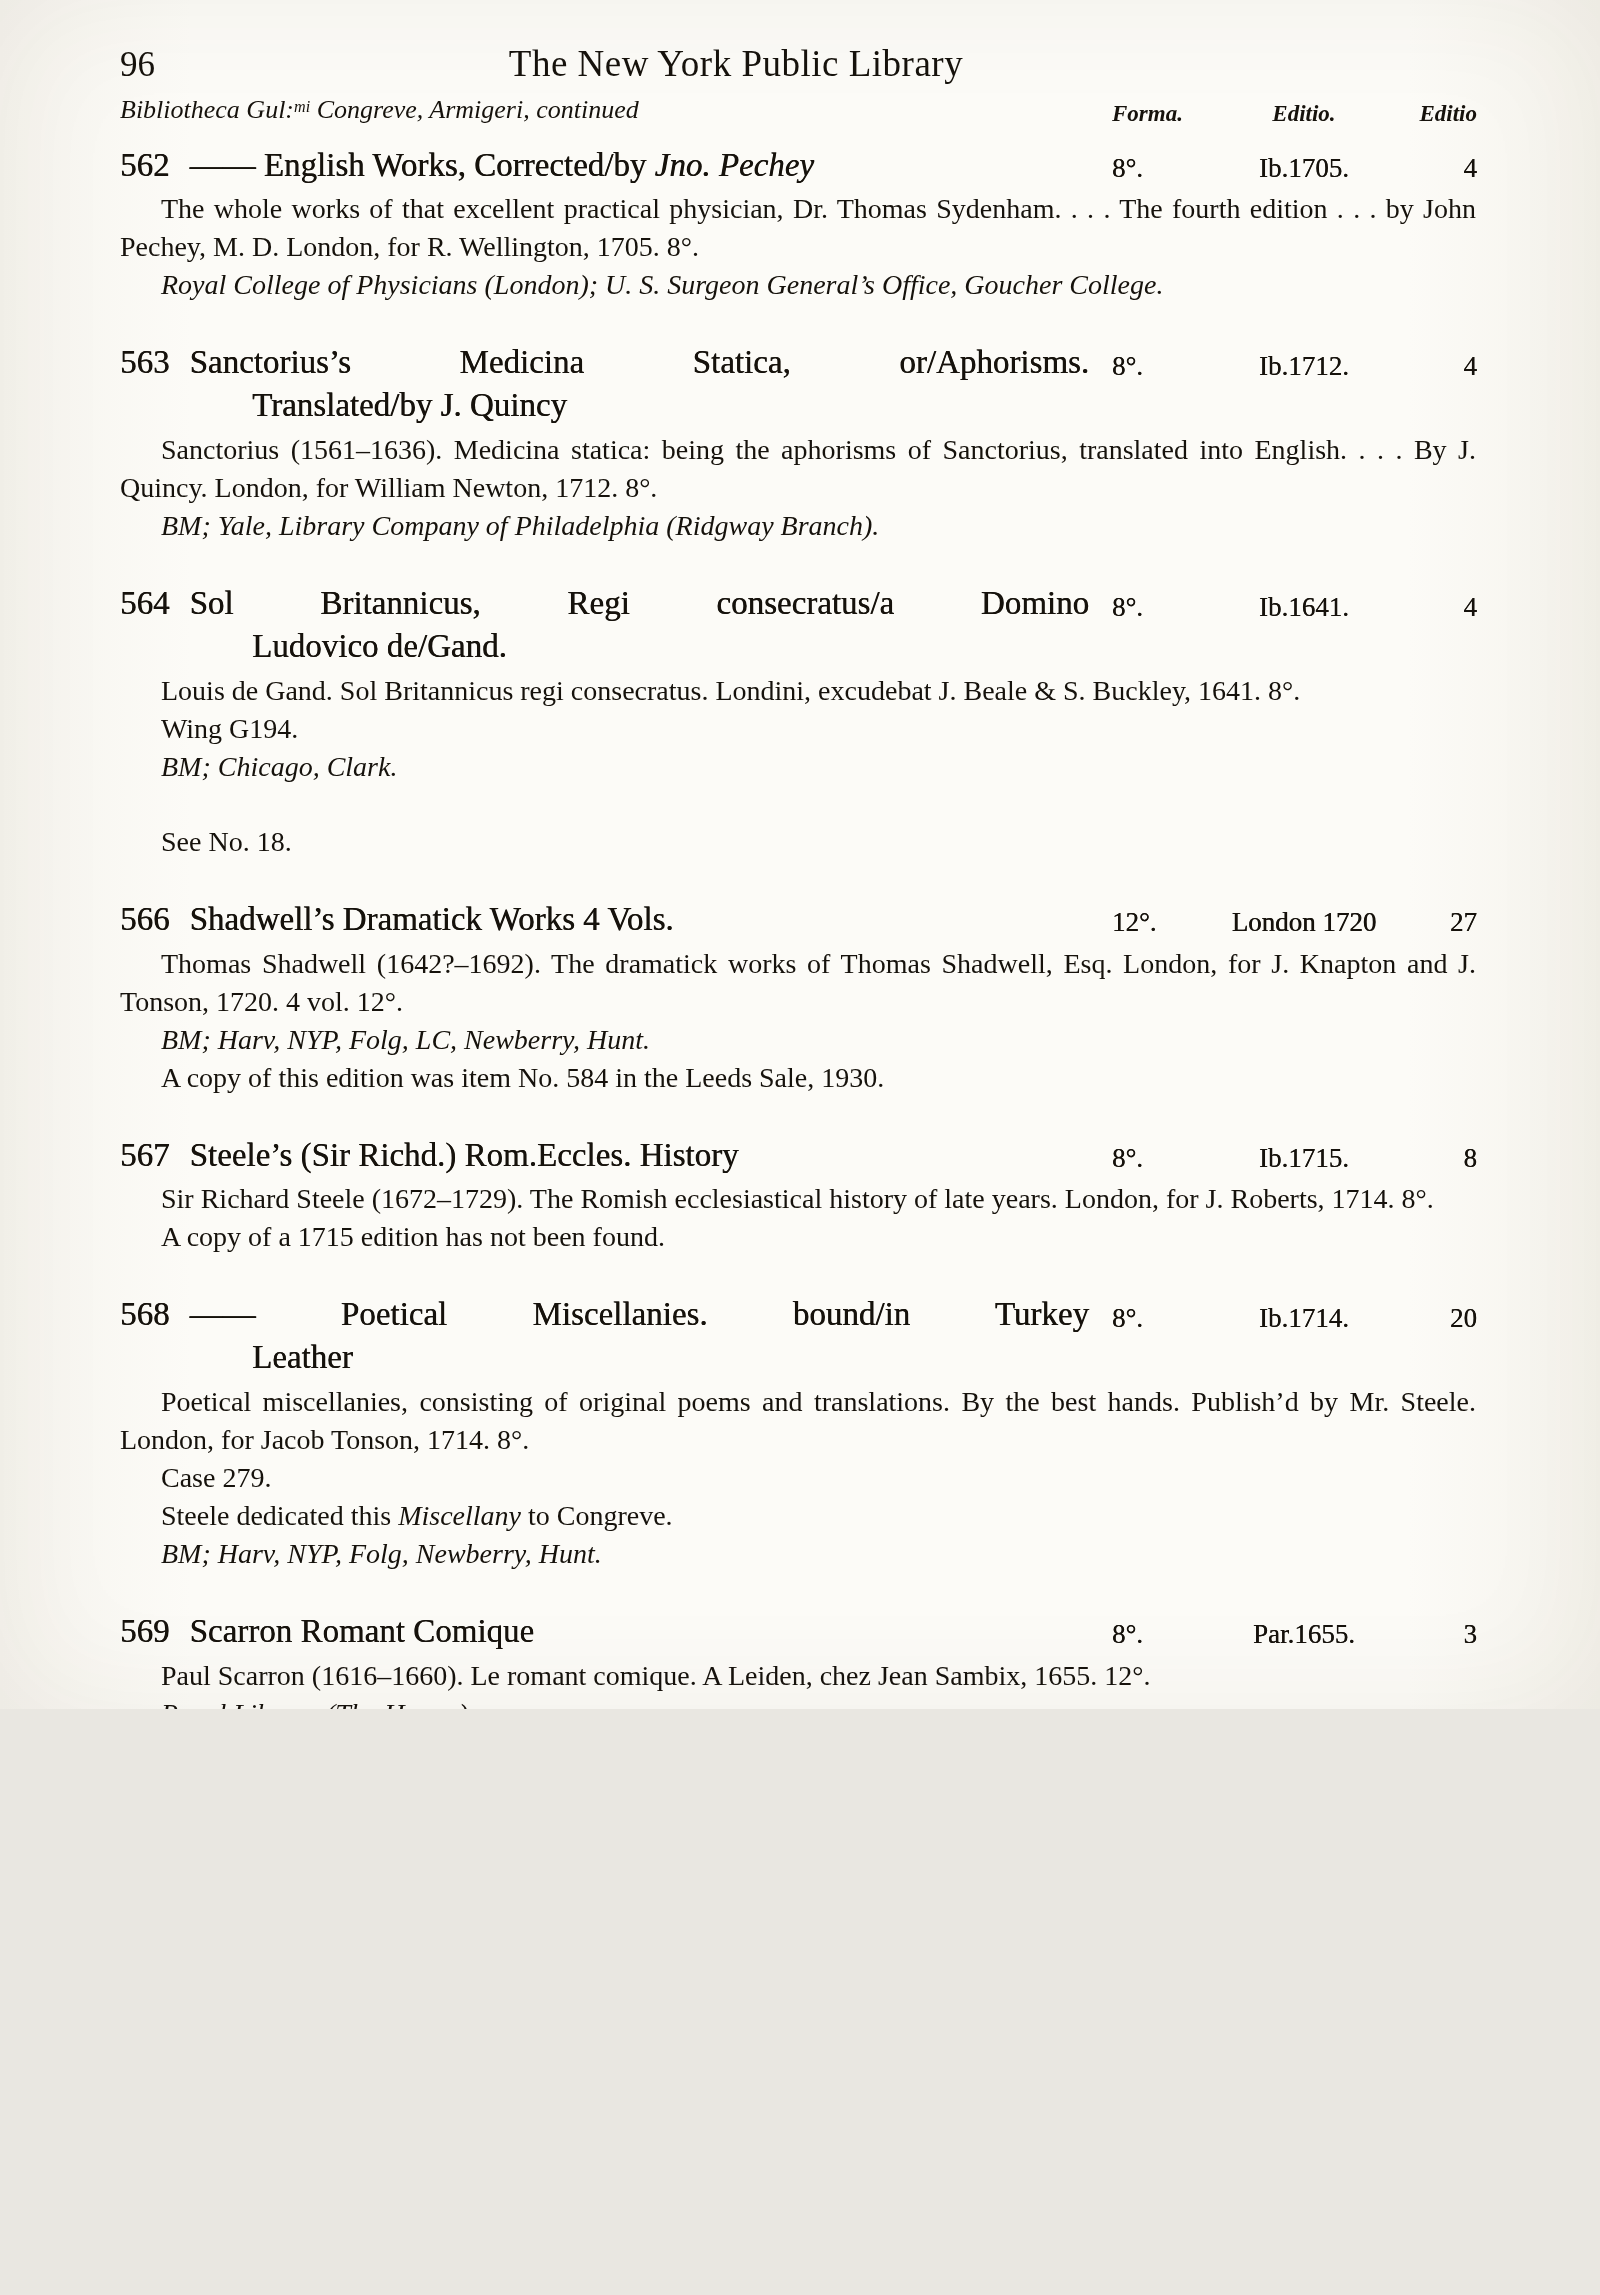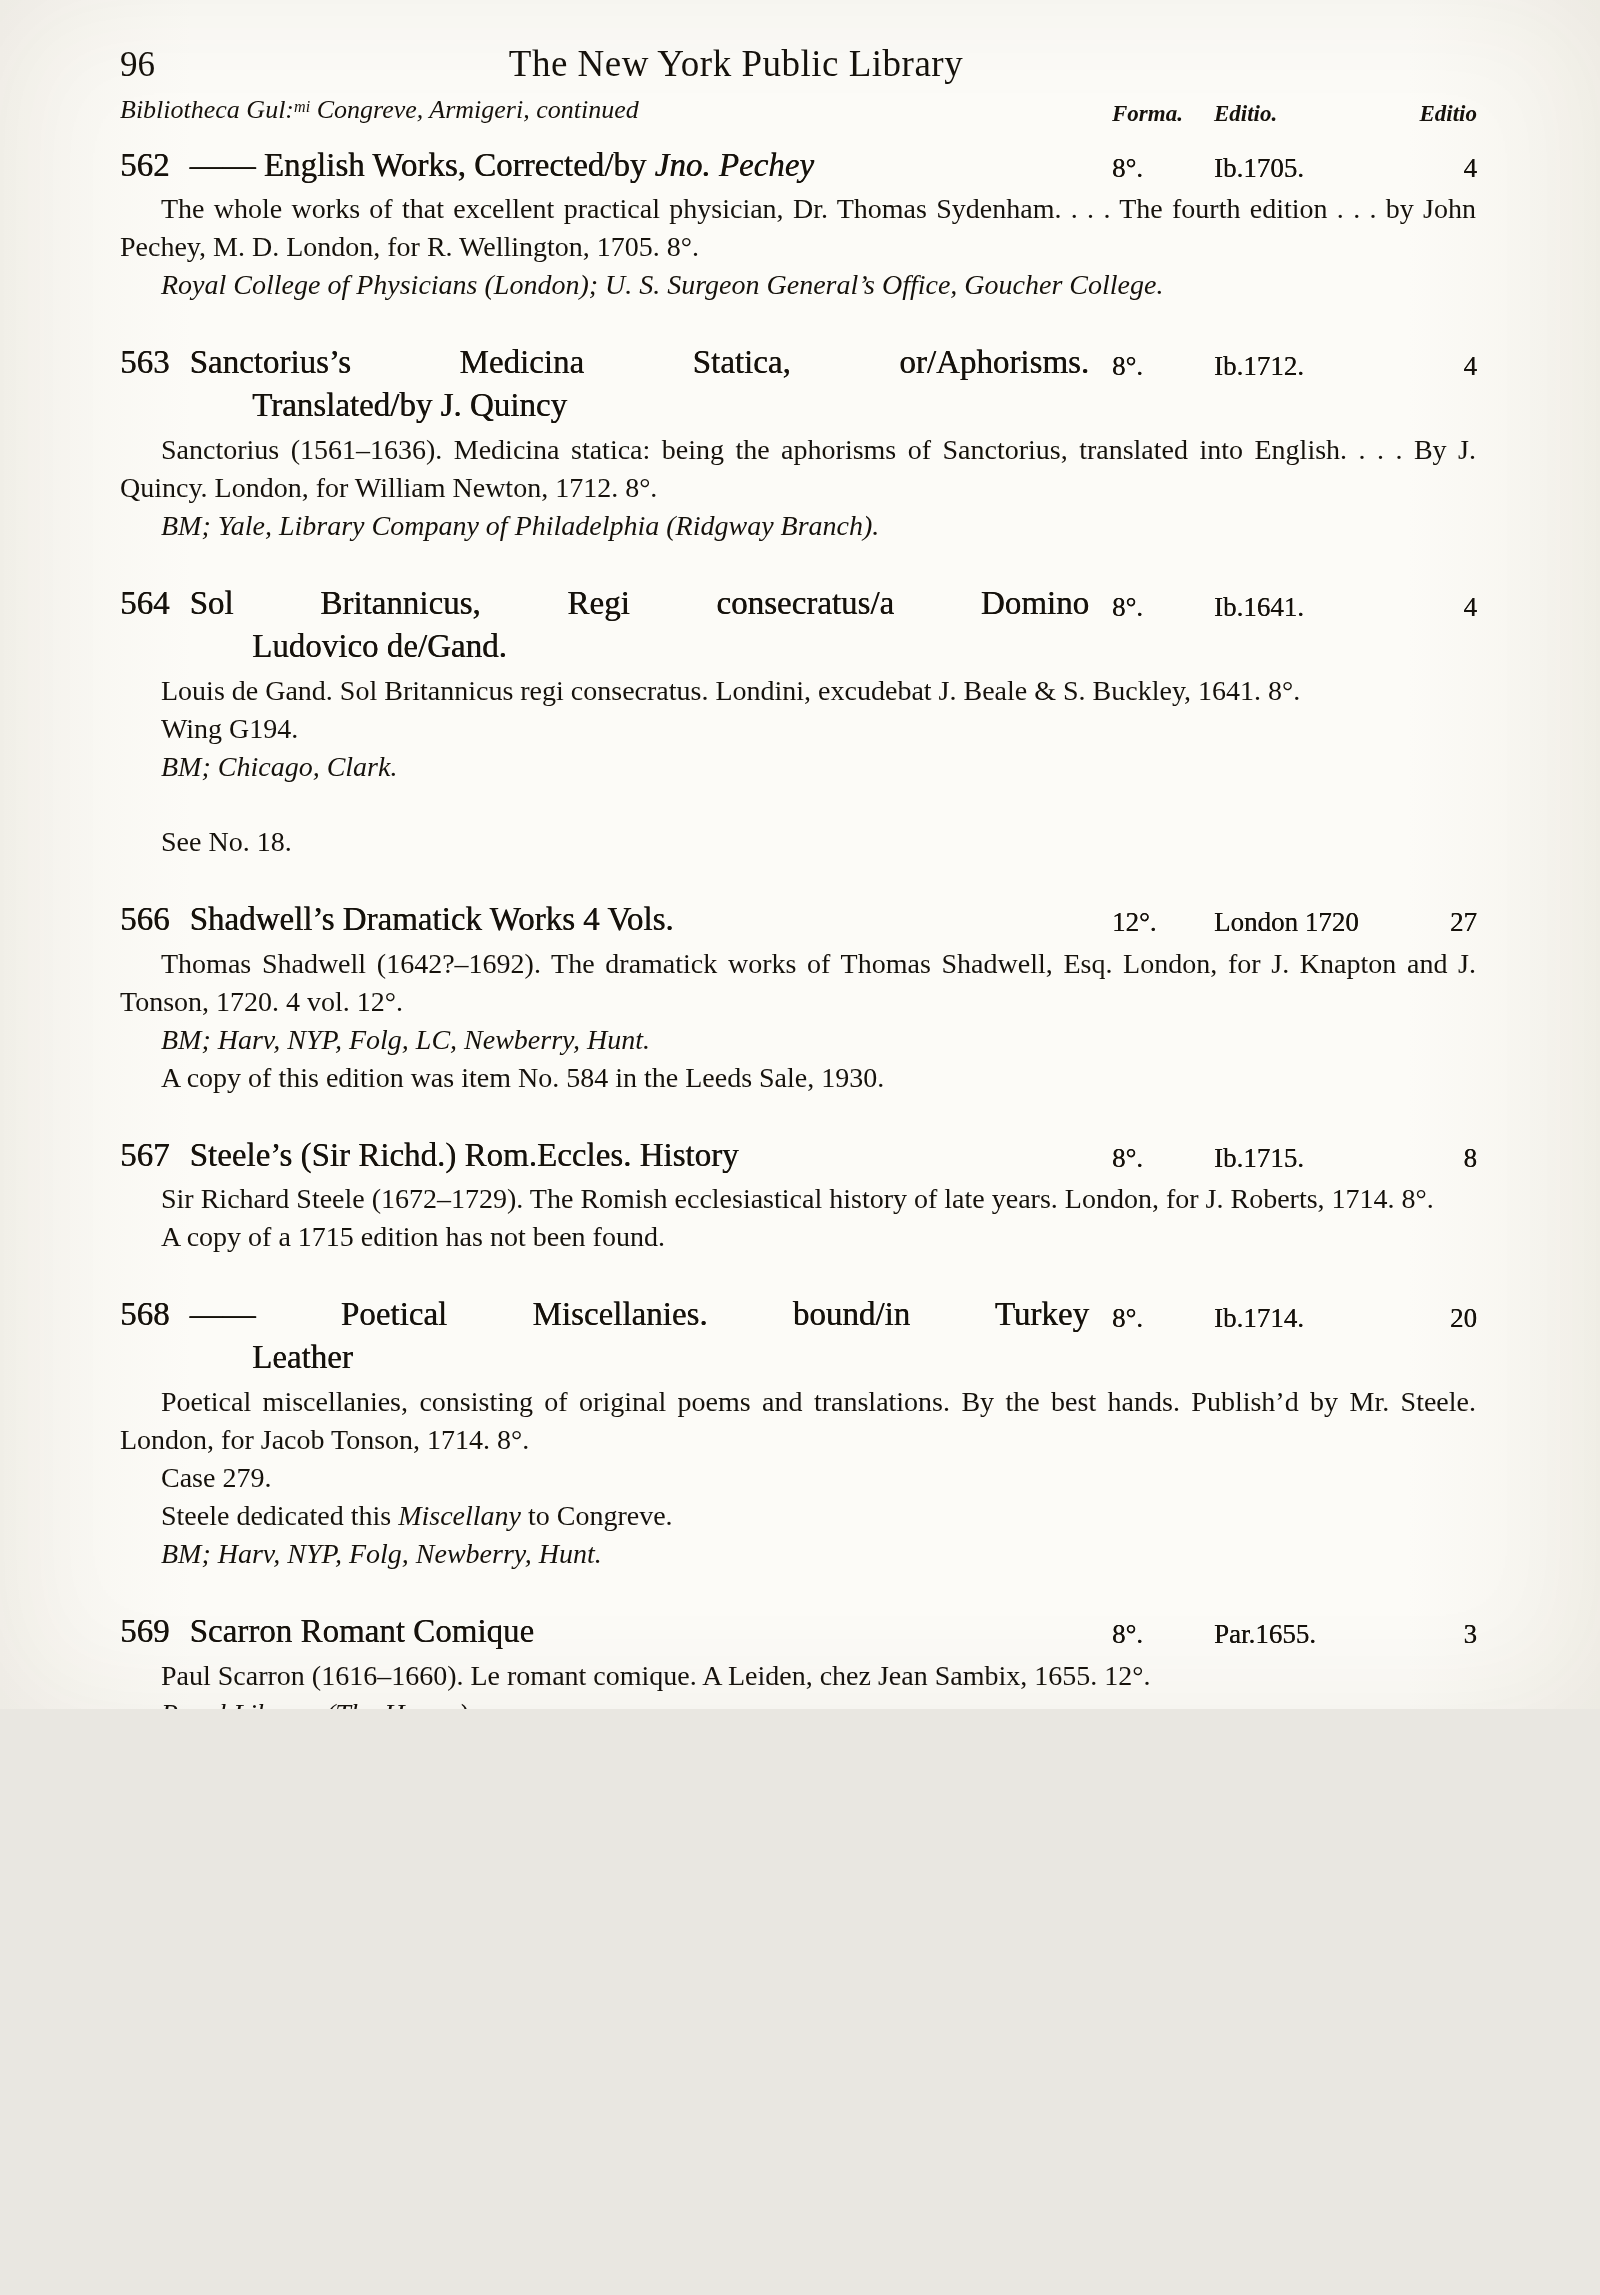--- a/index.html
+++ b/index.html
@@ -29,21 +29,21 @@
     text-align: center;
     font-size: 37px; line-height: 46px;
     letter-spacing: 0.5px;
   }
   
   .grid-row {
     display: grid;
     grid-template-columns: 969px 125px 180px 83px;
   }
   .cell-forma  { padding-left: 23px; text-align: left; }
-  .cell-editio { text-align: left; }
+  .cell-editio { text-align: center; }
   .cell-theca  { text-align: right; }
   
   .colhead-row { align-items: end; }
   .section-heading {
     font-style: italic;
     font-size: 26px; line-height: 33px;
   }
   .colhead {
     font-style: italic; font-weight: 700;
     font-size: 23px; line-height: 31px;

